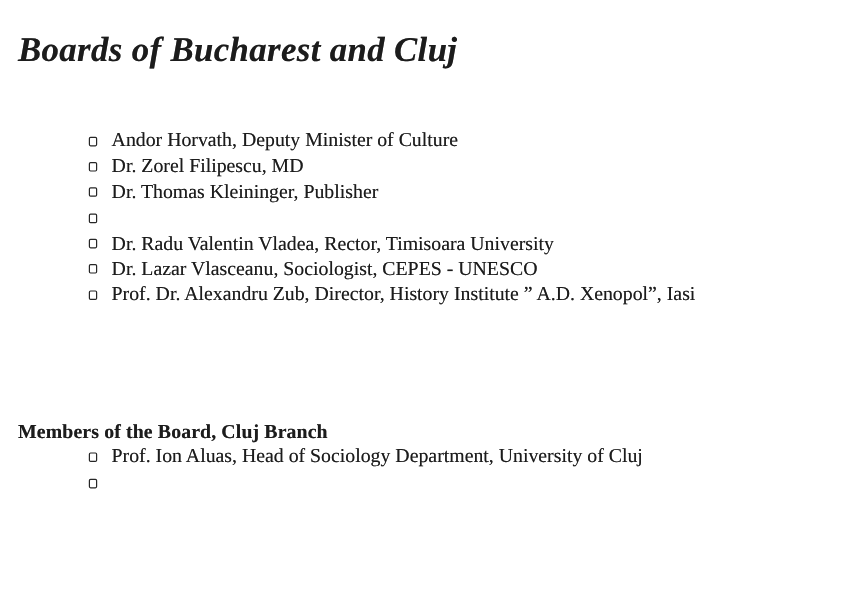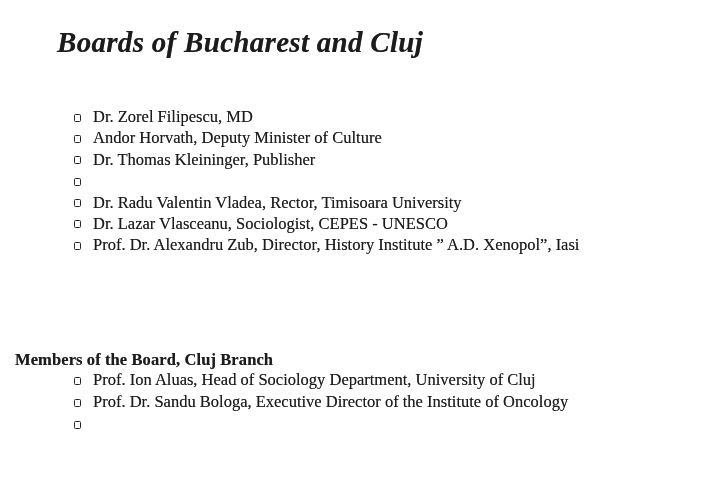--- a/index.html
+++ b/index.html
@@ -20,21 +20,20 @@
   .doc-title {
     position: absolute;
     left: 15px;
     top: 5px;
     font-size: 29px;
     line-height: 36px;
     font-style: italic;
     font-weight: 700;
     letter-spacing: 0.3px;
     white-space: nowrap;
-    margin-left: 42px;
   }
   .section-heading {
     position: absolute;
     left: 15px;
     font-size: 16.5px;
     line-height: 20px;
     font-weight: 700;
     letter-spacing: 0.1px;
     white-space: nowrap;
   }
@@ -76,25 +75,25 @@
 <body>
 
 <div class="page">
 
   <h1 class="doc-title">Boards of Bucharest and Cluj</h1>
 
 
   <ul class="member-list list-bucharest">
     <li class="member">
       <span class="bullet"></span>
-      <span>Dr. Zorel Filipescu, MD</span>
+      <span>Andor Horvath, Deputy Minister of Culture</span>
     </li>
     <li class="member">
       <span class="bullet"></span>
-      <span>Andor Horvath, Deputy Minister of Culture</span>
+      <span>Dr. Zorel Filipescu, MD</span>
     </li>
     <li class="member">
       <span class="bullet"></span>
       <span>Dr. Thomas Kleininger, Publisher</span>
     </li>
     <li class="member">
       <span class="bullet"></span>
     </li>
     <li class="member">
       <span class="bullet"></span>
@@ -112,20 +111,16 @@
 
   <h2 class="section-heading heading-cluj">Members of the Board, Cluj Branch</h2>
 
   <ul class="member-list list-cluj">
     <li class="member">
       <span class="bullet"></span>
       <span>Prof. Ion Aluas, Head of Sociology Department, University of Cluj</span>
     </li>
     <li class="member">
       <span class="bullet"></span>
-      <span>Prof. Dr. Sandu Bologa, Executive Director of the Institute of Oncology</span>
-    </li>
-    <li class="member">
-      <span class="bullet"></span>
     </li>
   </ul>
 
 </div>
 
 </body></html>

